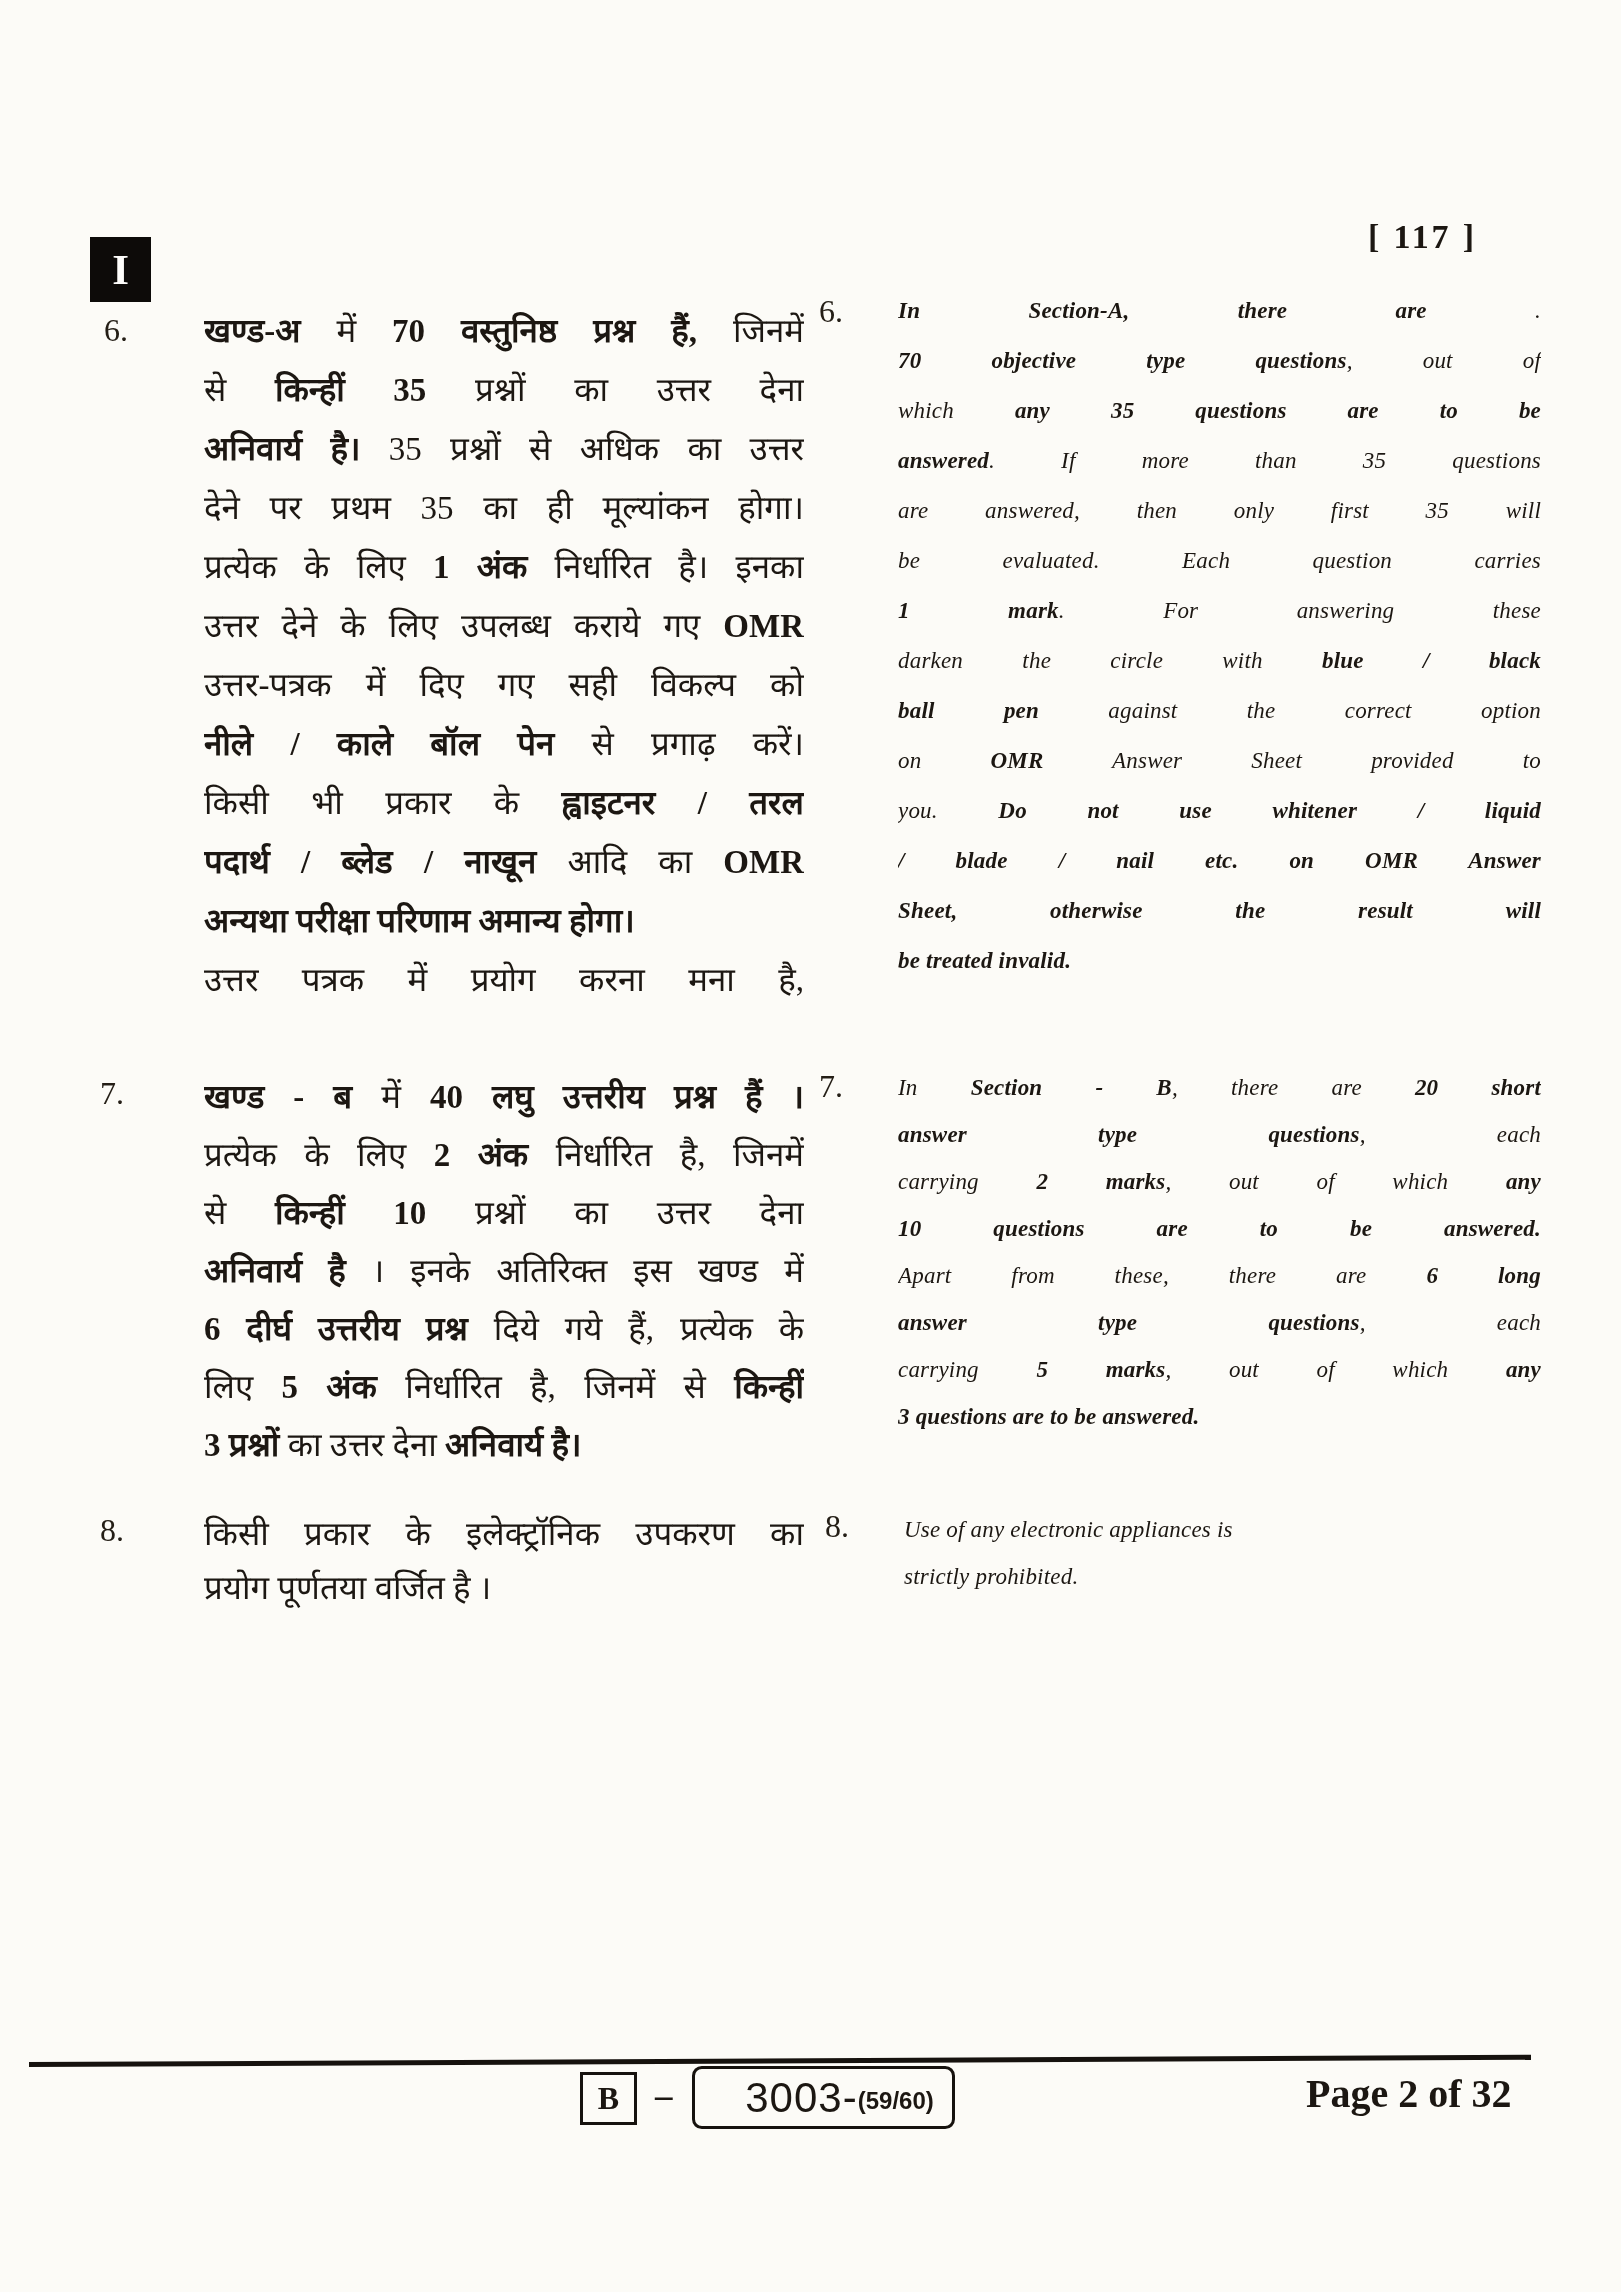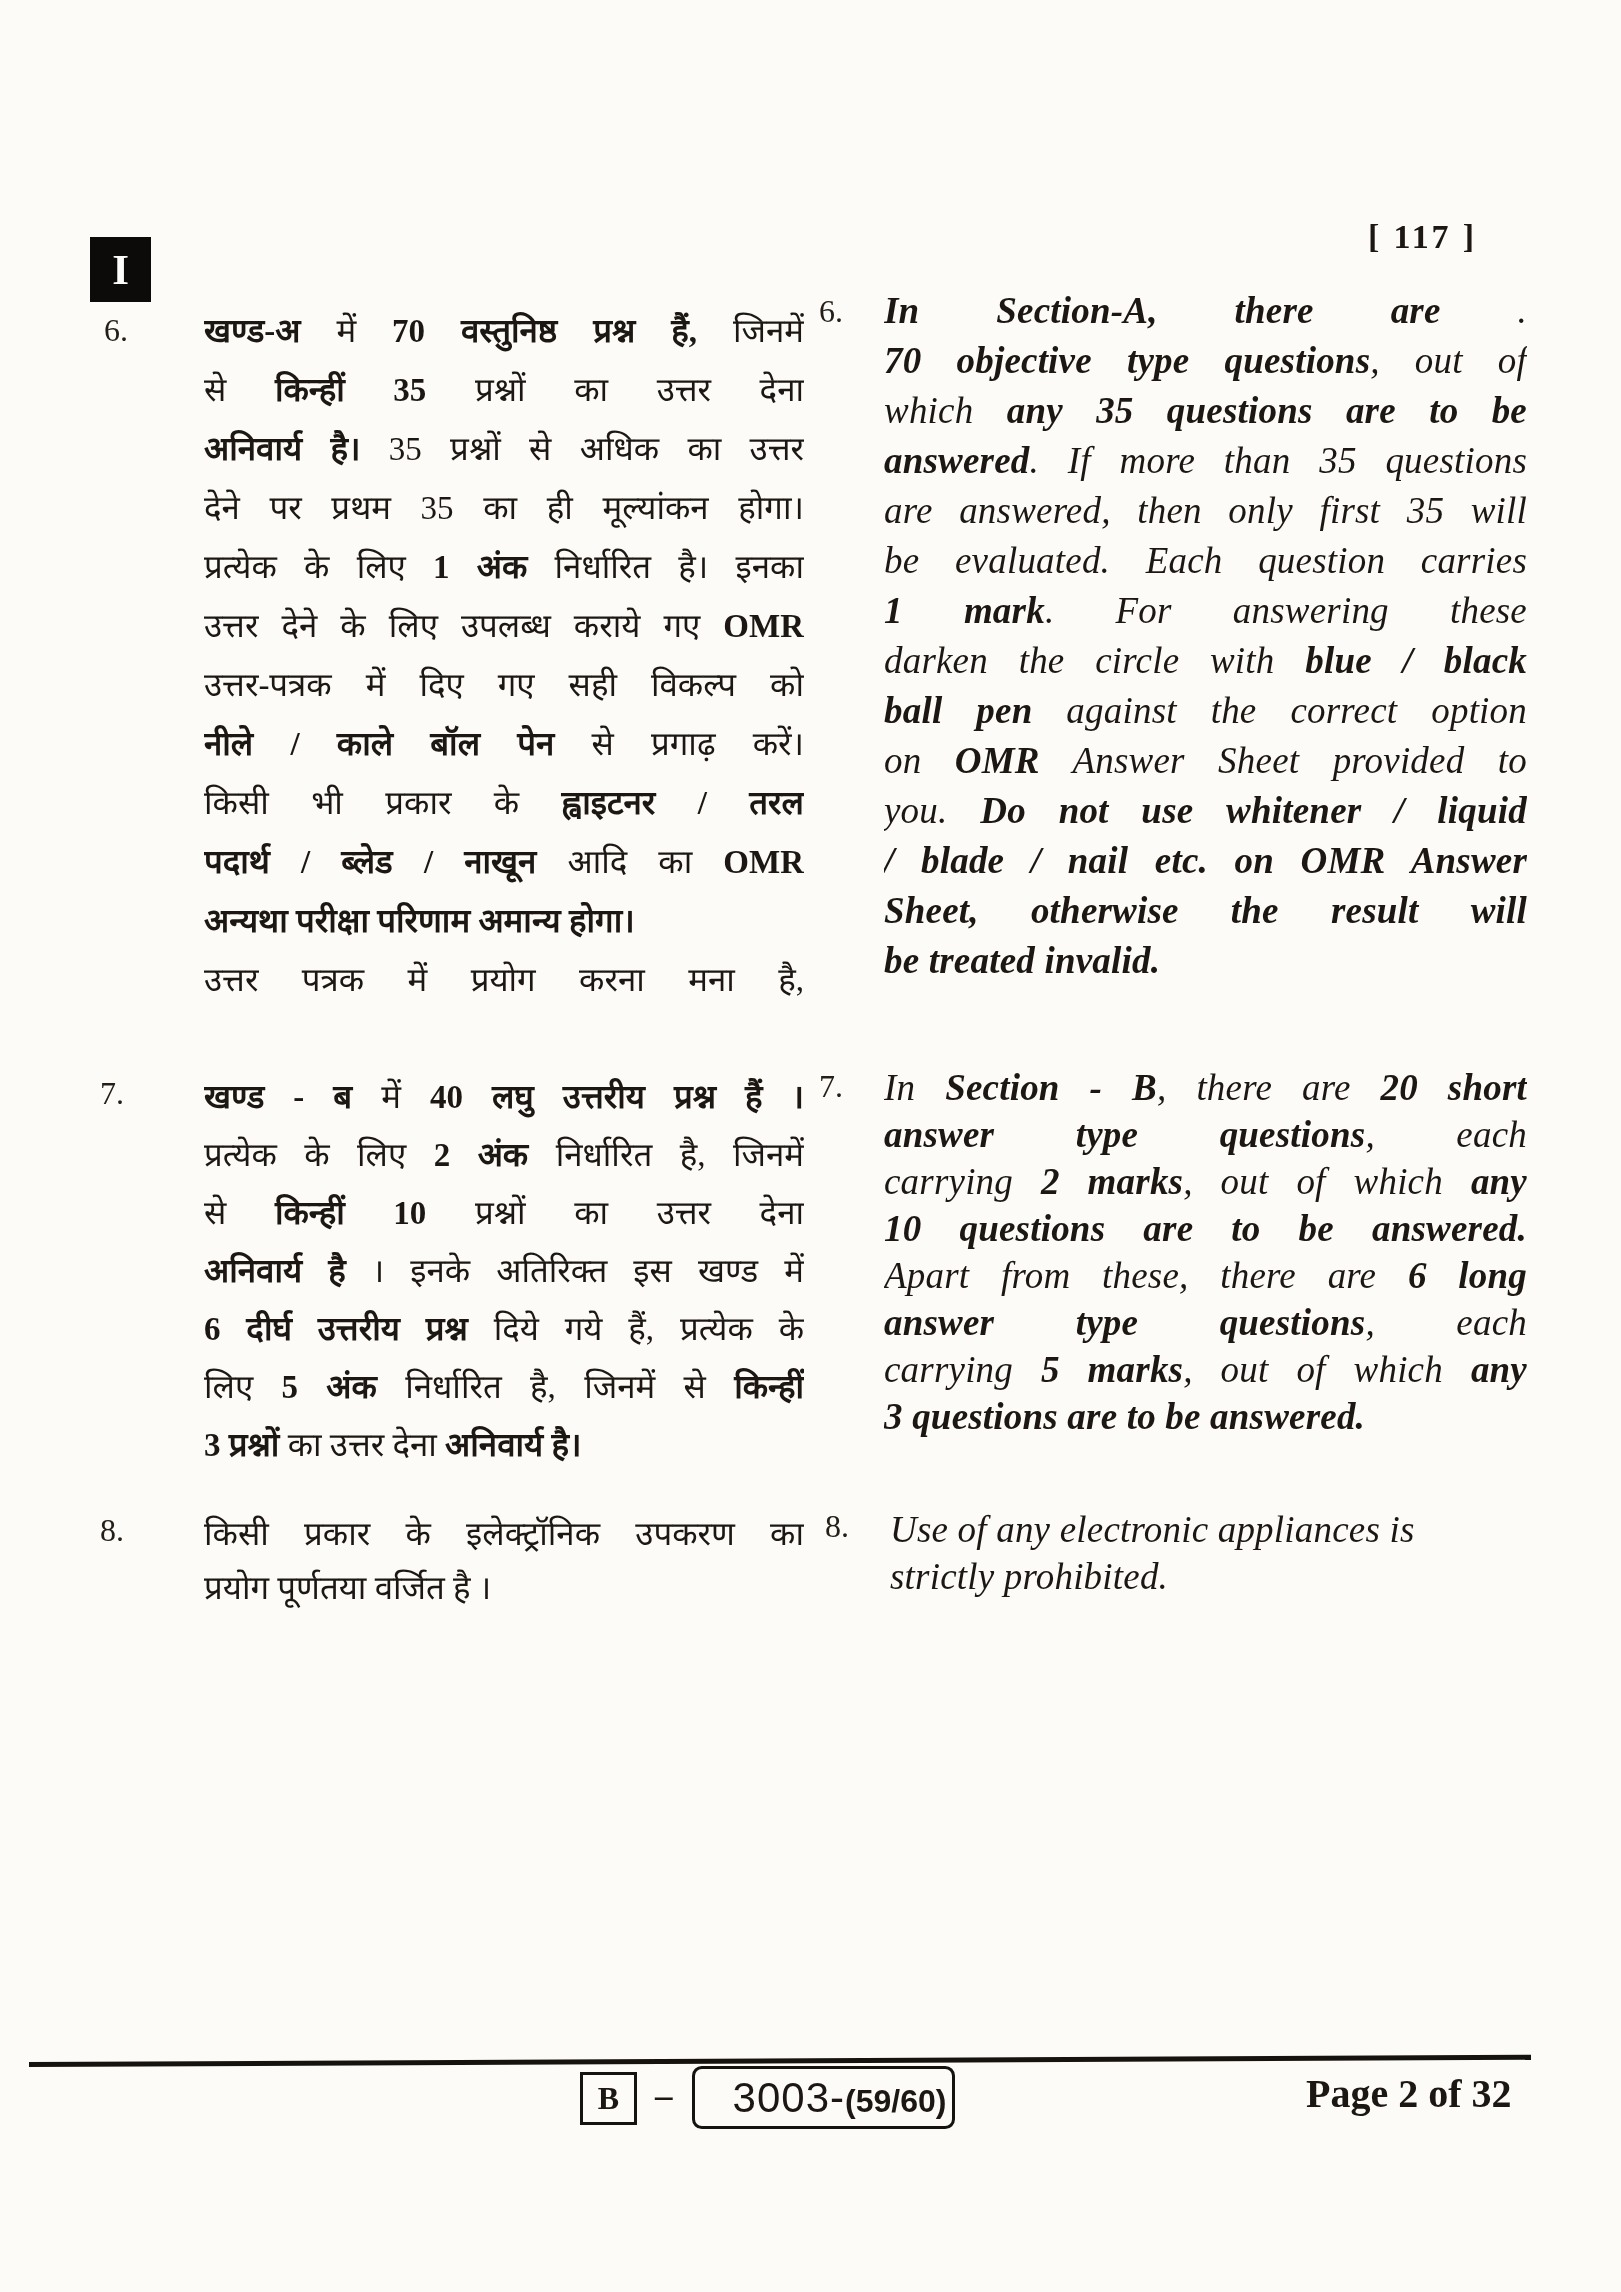--- a/index.html
+++ b/index.html
@@ -23,21 +23,21 @@
   .num{position:absolute;font-size:32px;color:#241e16;}
   #n6h{left:104px;top:312px;} #n6e{left:819px;top:293px;}
   #n7h{left:100px;top:1075px;} #n7e{left:819px;top:1068px;}
   #n8h{left:100px;top:1512px;} #n8e{left:825px;top:1508px;}
   
   .tblock{position:absolute;}
   .line{white-space:nowrap;overflow:hidden;text-align:justify;text-align-last:justify;}
   .line.nj{text-align:left;text-align-last:auto;}
   .b{font-weight:700;}
   .hblock{font-family:"Liberation Serif", serif;font-size:33px;margin-left:28px;}
-  .eblock{font-family:"Liberation Serif", serif;font-style:italic;font-size:37px;letter-spacing:0.2px;}
+  .eblock{font-family:"Liberation Serif", serif;font-style:italic;font-size:23px;letter-spacing:0.2px;margin-left:14px;}
   #h6{left:176px;top:302px;width:600px;line-height:59px;}
   #e6{left:884px;top:286px;width:643px;line-height:50px;}
   #h7{left:176px;top:1068px;width:600px;line-height:58px;}
   #e7{left:884px;top:1064px;width:643px;line-height:47px;}
   #h8{left:176px;top:1507px;width:600px;line-height:54px;}
   #e8{left:890px;top:1506px;width:635px;line-height:47px;}
   
   .footrule{
     position:absolute;left:29px;top:2062px;width:1502px;height:4.9px;background:#16120e;
     transform:rotate(-0.28deg);transform-origin:left center;
@@ -47,21 +47,21 @@
     border:3.9px solid #16120e;display:flex;align-items:center;justify-content:center;
     font-size:32px;font-weight:700;background:#fcfbf7;
   }
   .fdash{position:absolute;left:655px;top:2076px;font-size:35px;font-weight:700;}
   .cbox{
     position:absolute;left:692px;top:2066px;width:225px;height:57px;
     border:3.9px solid #16120e;border-radius:9.8px;background:#fcfbf7;
     display:flex;align-items:center;justify-content:center;white-space:nowrap;padding-left:32px;
   }
   .cbox .c1{font-family:"Liberation Sans", sans-serif;font-size:42px;font-weight:400;letter-spacing:1px;}
-  .cbox .c2{font-family:"Liberation Sans", sans-serif;font-size:32px;font-weight:700;margin-top:7.8px;}
+  .cbox .c2{font-family:"Liberation Sans", sans-serif;font-size:24px;font-weight:700;margin-top:7.8px;}
   .pageno{position:absolute;left:1306px;top:2070px;font-size:40px;font-weight:600;white-space:nowrap;}
 </style>
 </head>
 <body>
 
 <div class="page">
 
   <div class="corner">
     <span>I</span>
   </div>

